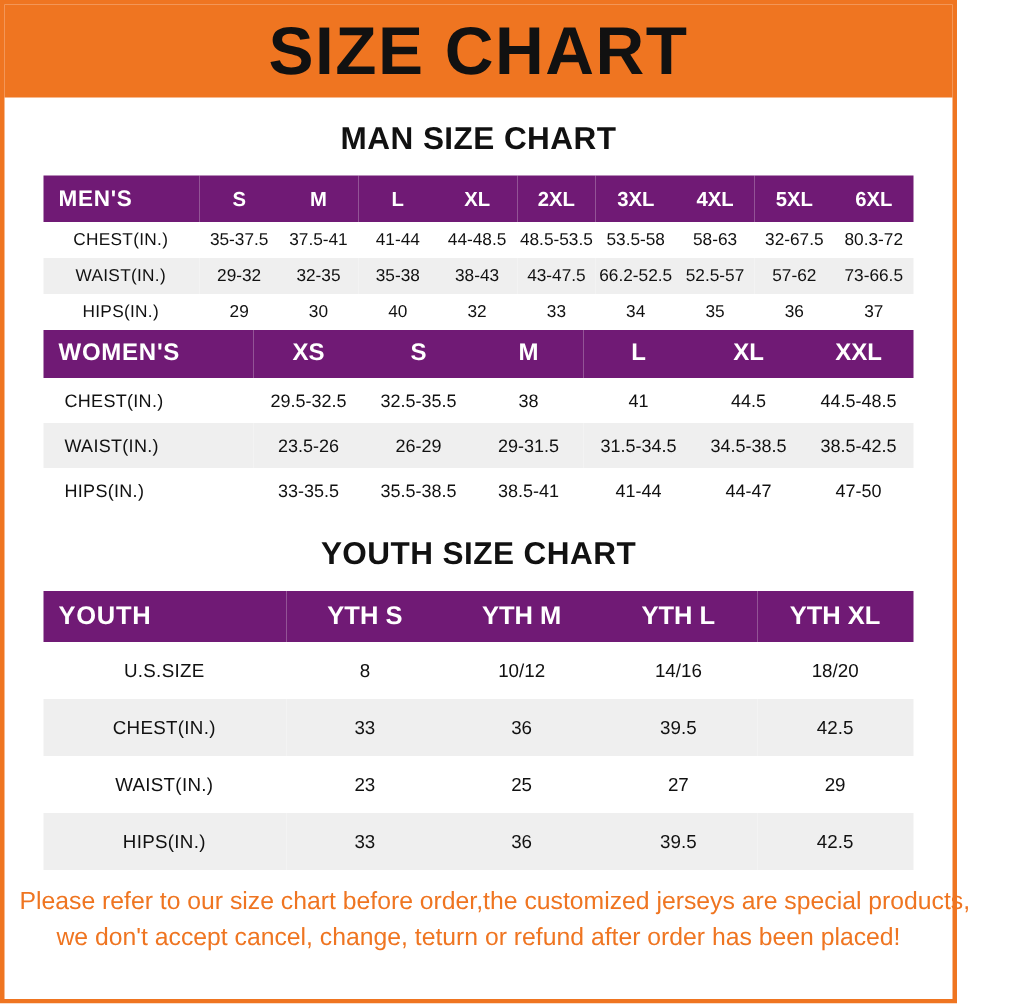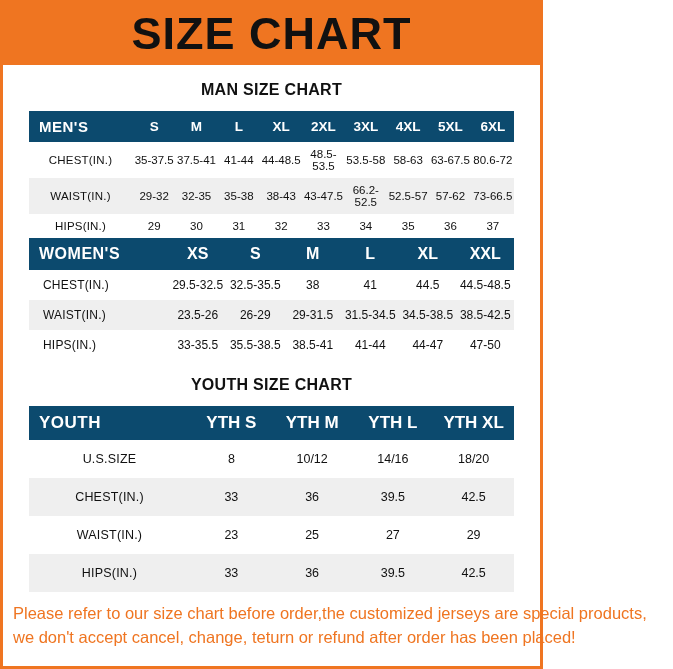--- a/index.html
+++ b/index.html
@@ -8,21 +8,21 @@
   }
   body {
     width: 673px;
     height: 669px;
     background: #ffffff;
     font-family: "Liberation Sans", sans-serif;
     overflow: hidden;
   }
   .page {
     position: relative;
-    width: 543px;
+    width: 638px;
     height: 669px;
     box-sizing: border-box;
     border: 3px solid #ef7521;
     background: #ffffff;
   }
   
   .header-band {
     background: #ef7521;
     height: 62px;
     display: flex;
@@ -32,37 +32,37 @@
   .header-title {
     font-size: 45px;
     font-weight: bold;
     letter-spacing: 1px;
     color: #111111;
     font-family: "Liberation Sans", sans-serif;
   }
   
   .section-title {
     text-align: center;
-    font-size: 16px;
+    font-size: 21px;
     font-weight: bold;
     color: #111111;
     margin: 16px 0 12px 0;
     letter-spacing: 0.3px;
   }
   
   .tbl-wrap {
     padding: 0 26px;
   }
   table.size-table {
     width: 100%;
     border-collapse: collapse;
     table-layout: fixed;
   }
   table.size-table thead th {
-    background: #0c4a6e;
+    background: #701a75;
     color: #ffffff;
     font-size: 13.5px;
     font-weight: bold;
     padding: 7px 2px;
     text-align: center;
   }
   table.size-table thead th.rowhead {
     text-align: left;
     padding-left: 10px;
     font-size: 15px;
@@ -139,40 +139,40 @@
       <tbody>
         <tr class="row-odd">
           <td class="rowhead">CHEST(IN.)</td>
           <td>35-37.5</td>
           <td>37.5-41</td>
           <td>41-44</td>
           <td>44-48.5</td>
           <td>48.5-53.5</td>
           <td>53.5-58</td>
           <td>58-63</td>
-          <td>63-67.5</td>
-          <td>80.6-72</td>
+          <td>32-67.5</td>
+          <td>80.3-72</td>
         </tr>
         <tr class="row-even">
           <td class="rowhead">WAIST(IN.)</td>
           <td>29-32</td>
           <td>32-35</td>
           <td>35-38</td>
           <td>38-43</td>
           <td>43-47.5</td>
           <td>66.2-52.5</td>
           <td>52.5-57</td>
           <td>57-62</td>
           <td>73-66.5</td>
         </tr>
         <tr class="row-odd">
           <td class="rowhead">HIPS(IN.)</td>
           <td>29</td>
           <td>30</td>
-          <td>31</td>
+          <td>40</td>
           <td>32</td>
           <td>33</td>
           <td>34</td>
           <td>35</td>
           <td>36</td>
           <td>37</td>
         </tr>
       </tbody>
     </table>
   </div>

